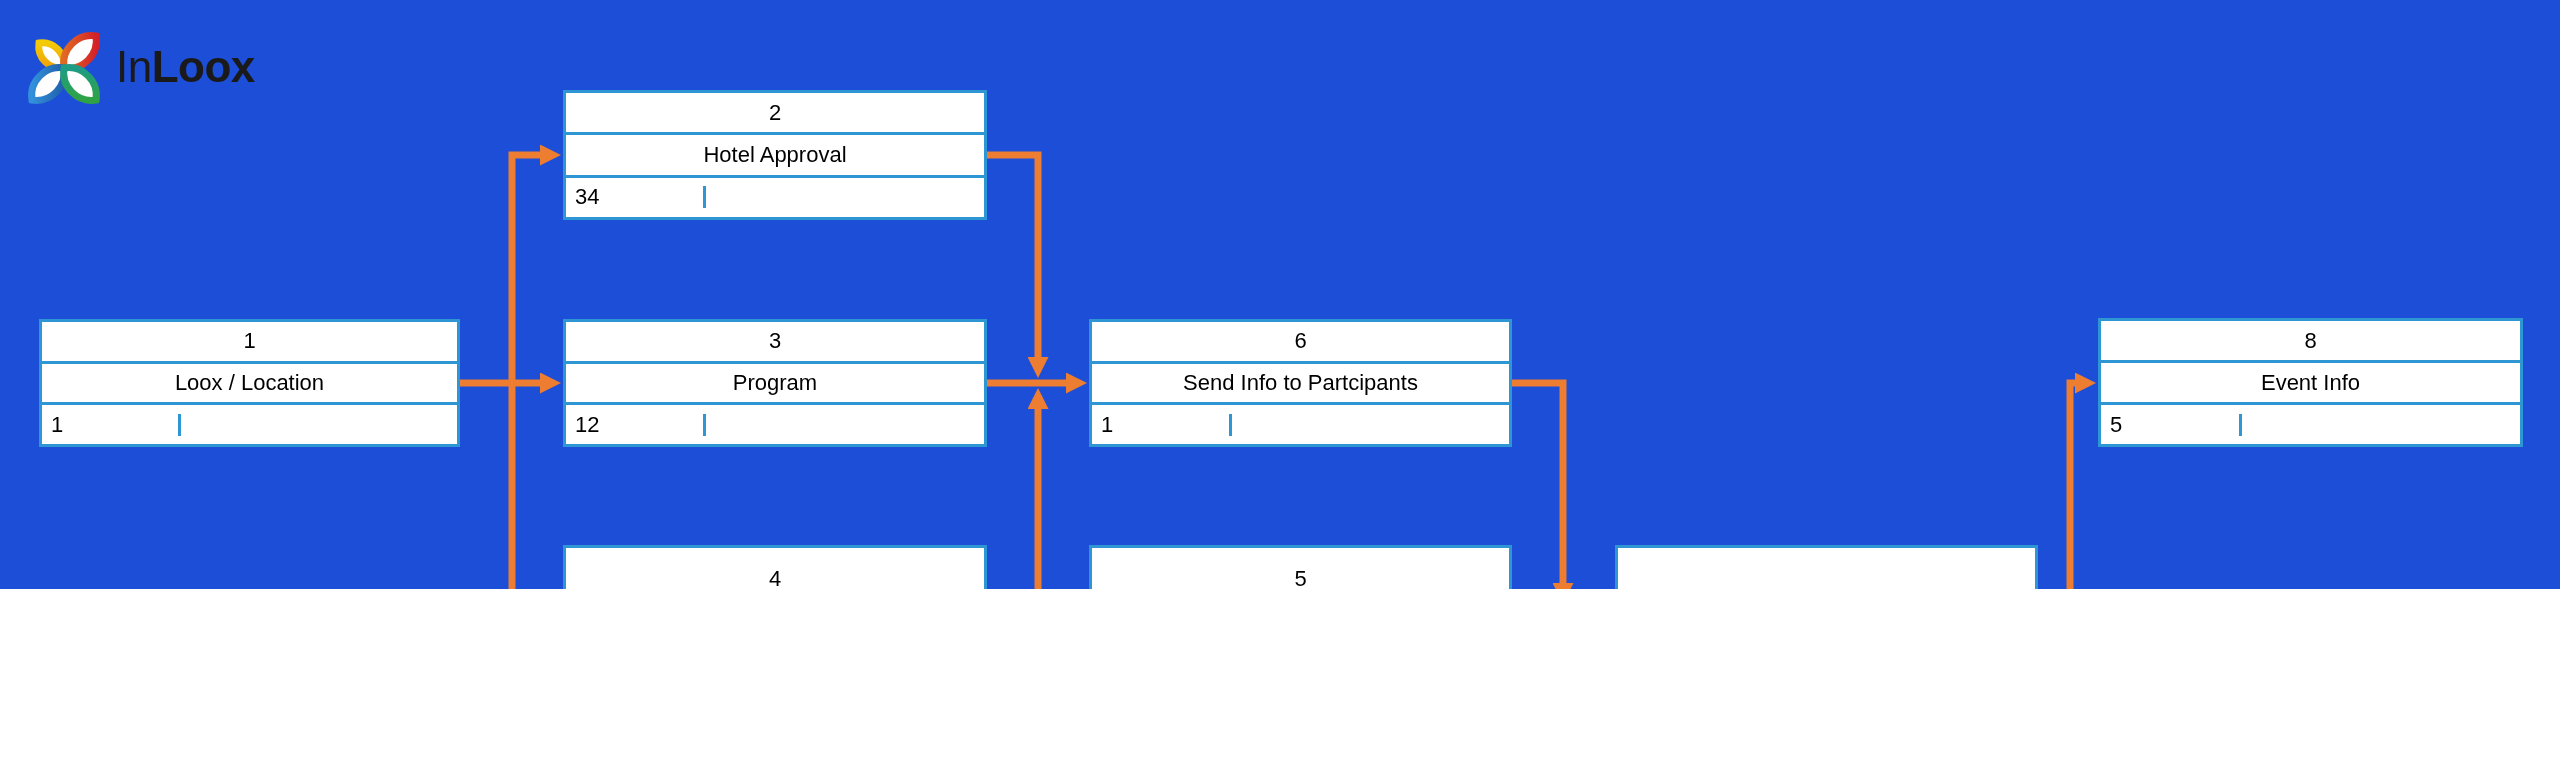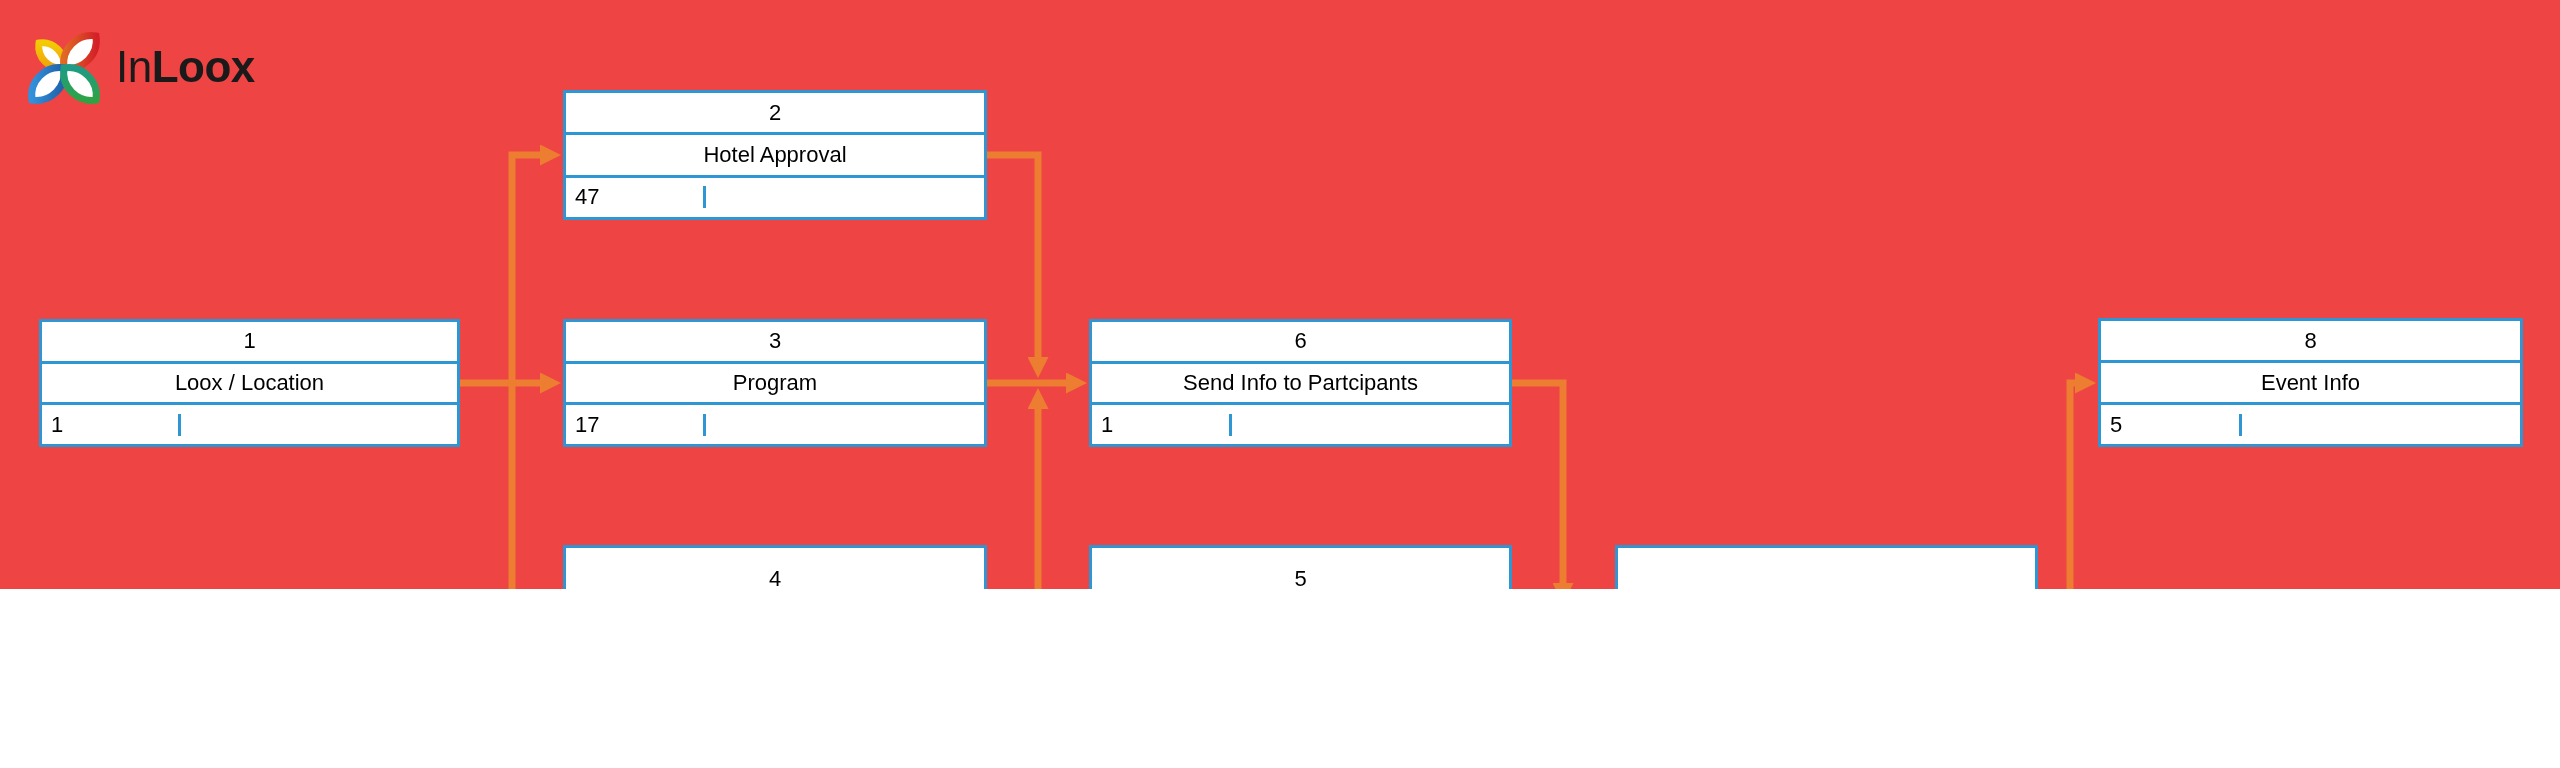--- a/index.html
+++ b/index.html
@@ -3,21 +3,21 @@
 <meta charset="utf-8">
 <style>
   * { box-sizing: border-box; }
   html, body { margin: 0; padding: 0; background: #ffffff; }
   body { font-family: "Liberation Sans", sans-serif; }
 
   .canvas {
     position: relative;
     width: 2560px;
     height: 589px;
-    background: #ef4444;
+    background: #1d4ed8;
     overflow: hidden;
   }
 
   .edges {
     position: absolute;
     left: 0; top: 0;
   }
 
   .logo {
     position: absolute;
@@ -132,31 +132,31 @@
       <div class="cell">1</div>
       <div class="cell"></div>
       <div class="cell"></div>
     </div>
   </div>
 
   <div class="node n2">
     <div class="nrow nid">2</div>
     <div class="nrow nlabel">Hotel Approval</div>
     <div class="nrow ncells">
-      <div class="cell">47</div>
+      <div class="cell">34</div>
       <div class="cell"></div>
       <div class="cell"></div>
     </div>
   </div>
 
   <div class="node n3">
     <div class="nrow nid">3</div>
     <div class="nrow nlabel">Program</div>
     <div class="nrow ncells">
-      <div class="cell">17</div>
+      <div class="cell">12</div>
       <div class="cell"></div>
       <div class="cell"></div>
     </div>
   </div>
 
   <div class="node n4">
     <div class="nrow nid">4</div>
     <div class="nrow ncells">
       <div class="cell">30</div>
       <div class="cell"></div>

